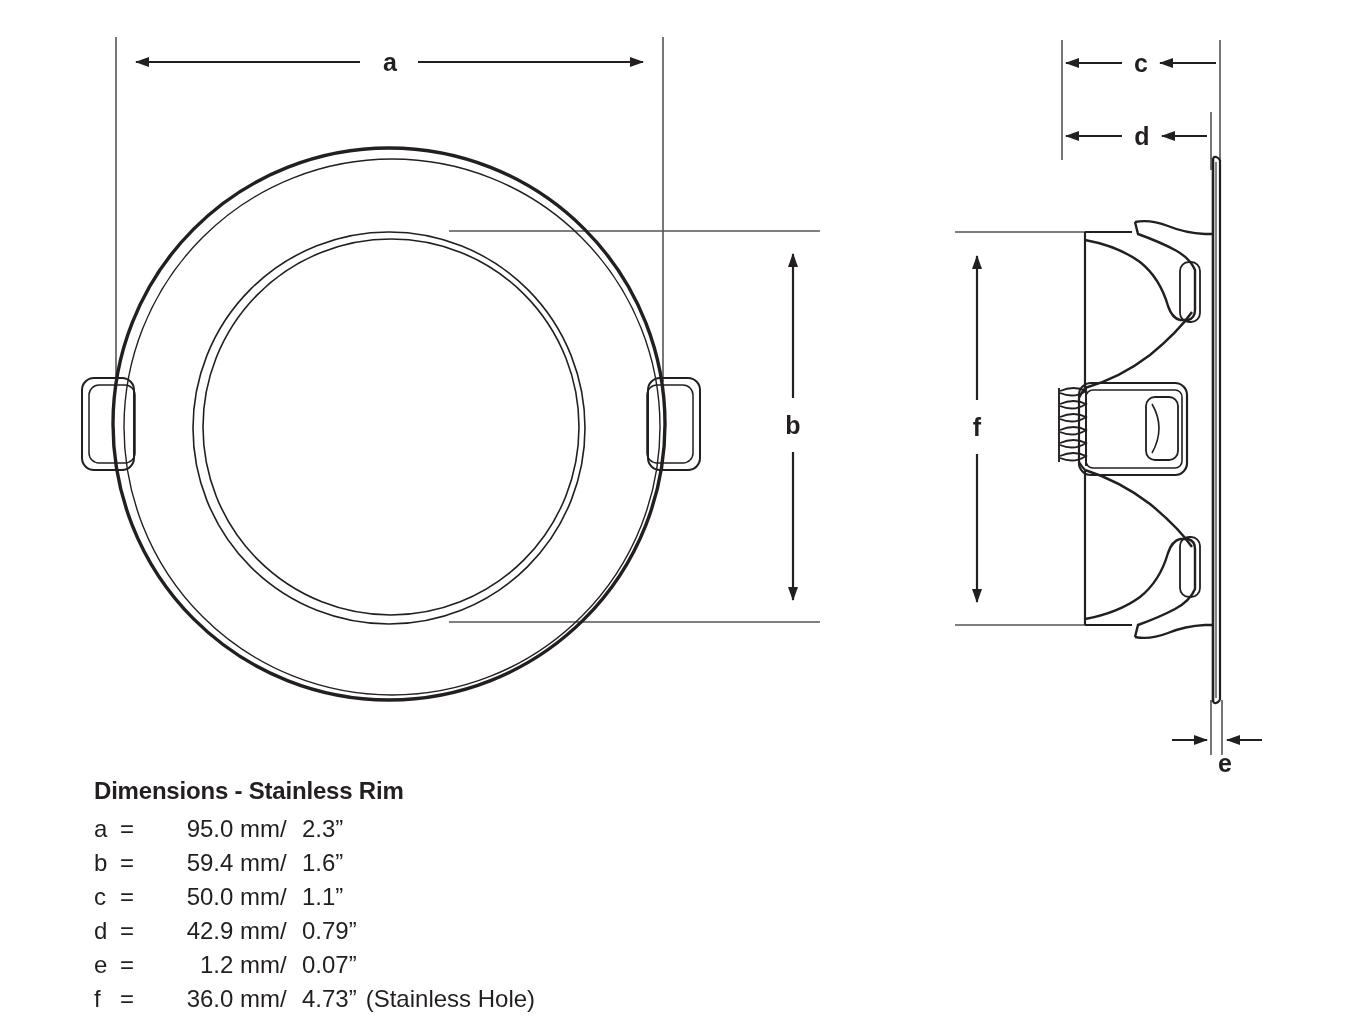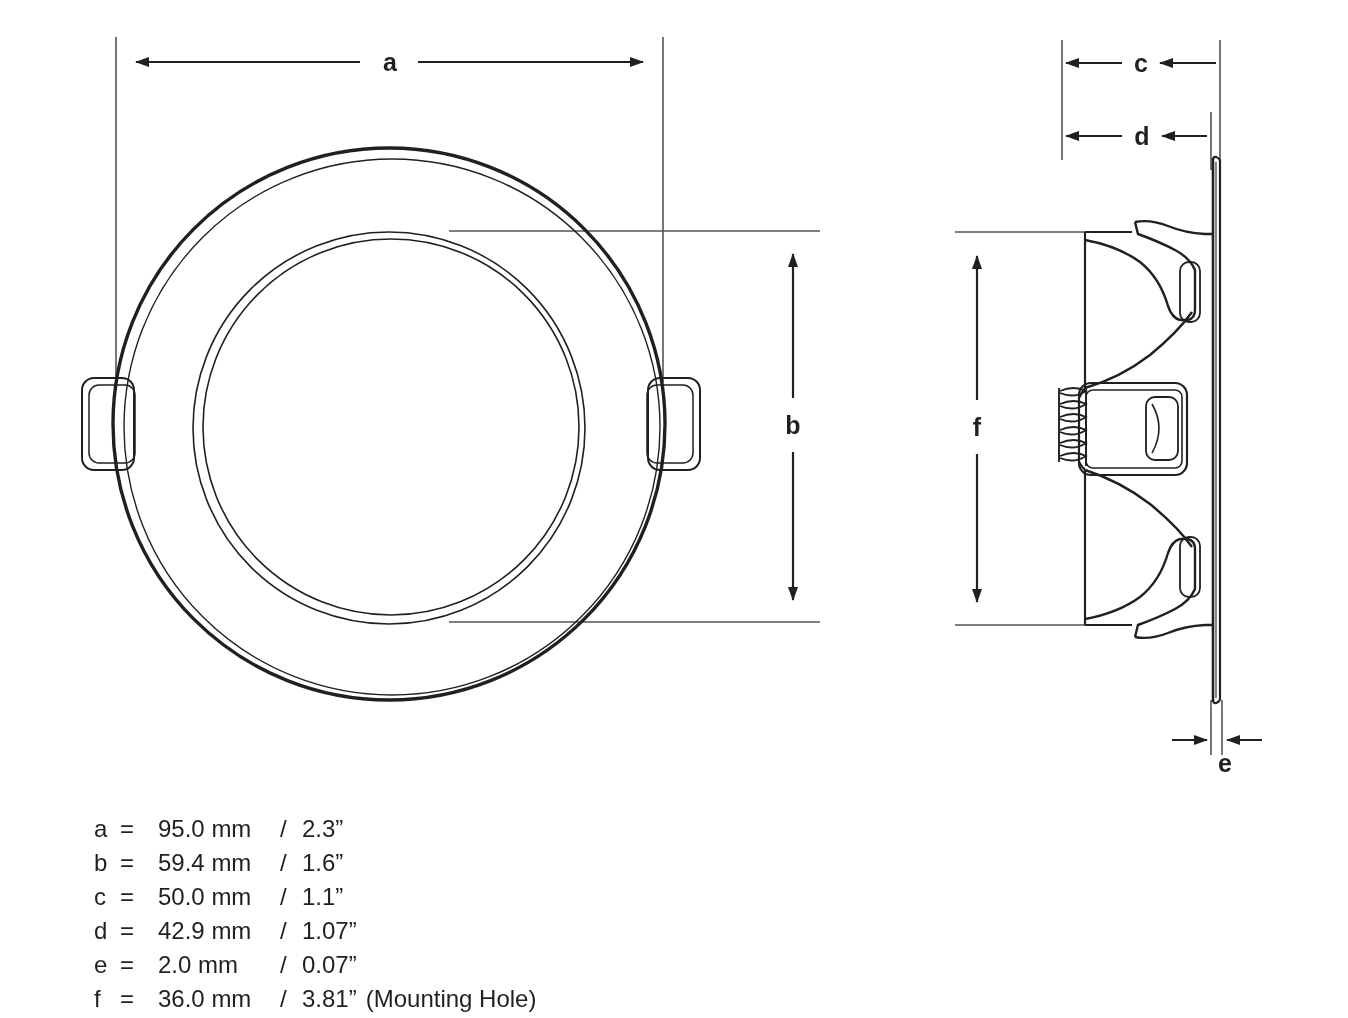--- a/index.html
+++ b/index.html
@@ -56,20 +56,21 @@
     width: 26px;
     flex: none;
   }
   .spec-eq {
     width: 38px;
     flex: none;
   }
   .spec-metric {
     width: 122px;
     flex: none;
+    text-align: right;
   }
   .spec-slash {
     width: 22px;
     flex: none;
   }
   .spec-imperial {
     flex: none;
     padding-right: 9px;
   }
   .spec-note {
@@ -212,20 +213,21 @@
       </g>
 
       <g>
         <line x1="977" y1="400" x2="977" y2="256" stroke="#231f20" stroke-width="2.2" marker-end="url(#arrHead)"></line>
         <line x1="977" y1="454" x2="977" y2="602" stroke="#231f20" stroke-width="2.2" marker-end="url(#arrHead)"></line>
         <text x="977" y="436" text-anchor="middle" class="dim-label">f</text>
       </g>
     </g>
   </svg>
 
+  <div class="spec-heading">Dimensions - Stainless Rim</div>
 
   <div class="spec-list">
     <div class="spec-row">
       <span class="spec-key">a</span>
       <span class="spec-eq">=</span>
       <span class="spec-metric">95.0 mm</span>
       <span class="spec-slash">/</span>
       <span class="spec-imperial">2.3”</span>
       <span class="spec-note"></span>
     </div>
@@ -243,34 +245,34 @@
       <span class="spec-metric">50.0 mm</span>
       <span class="spec-slash">/</span>
       <span class="spec-imperial">1.1”</span>
       <span class="spec-note"></span>
     </div>
     <div class="spec-row">
       <span class="spec-key">d</span>
       <span class="spec-eq">=</span>
       <span class="spec-metric">42.9 mm</span>
       <span class="spec-slash">/</span>
-      <span class="spec-imperial">1.07”</span>
+      <span class="spec-imperial">0.79”</span>
       <span class="spec-note"></span>
     </div>
     <div class="spec-row">
       <span class="spec-key">e</span>
       <span class="spec-eq">=</span>
-      <span class="spec-metric">2.0 mm</span>
+      <span class="spec-metric">1.2 mm</span>
       <span class="spec-slash">/</span>
       <span class="spec-imperial">0.07”</span>
       <span class="spec-note"></span>
     </div>
     <div class="spec-row">
       <span class="spec-key">f</span>
       <span class="spec-eq">=</span>
       <span class="spec-metric">36.0 mm</span>
       <span class="spec-slash">/</span>
-      <span class="spec-imperial">3.81”</span>
-      <span class="spec-note">(Mounting Hole)</span>
+      <span class="spec-imperial">4.73”</span>
+      <span class="spec-note">(Stainless Hole)</span>
     </div>
   </div>
 
 </div>
 
 </body></html>

